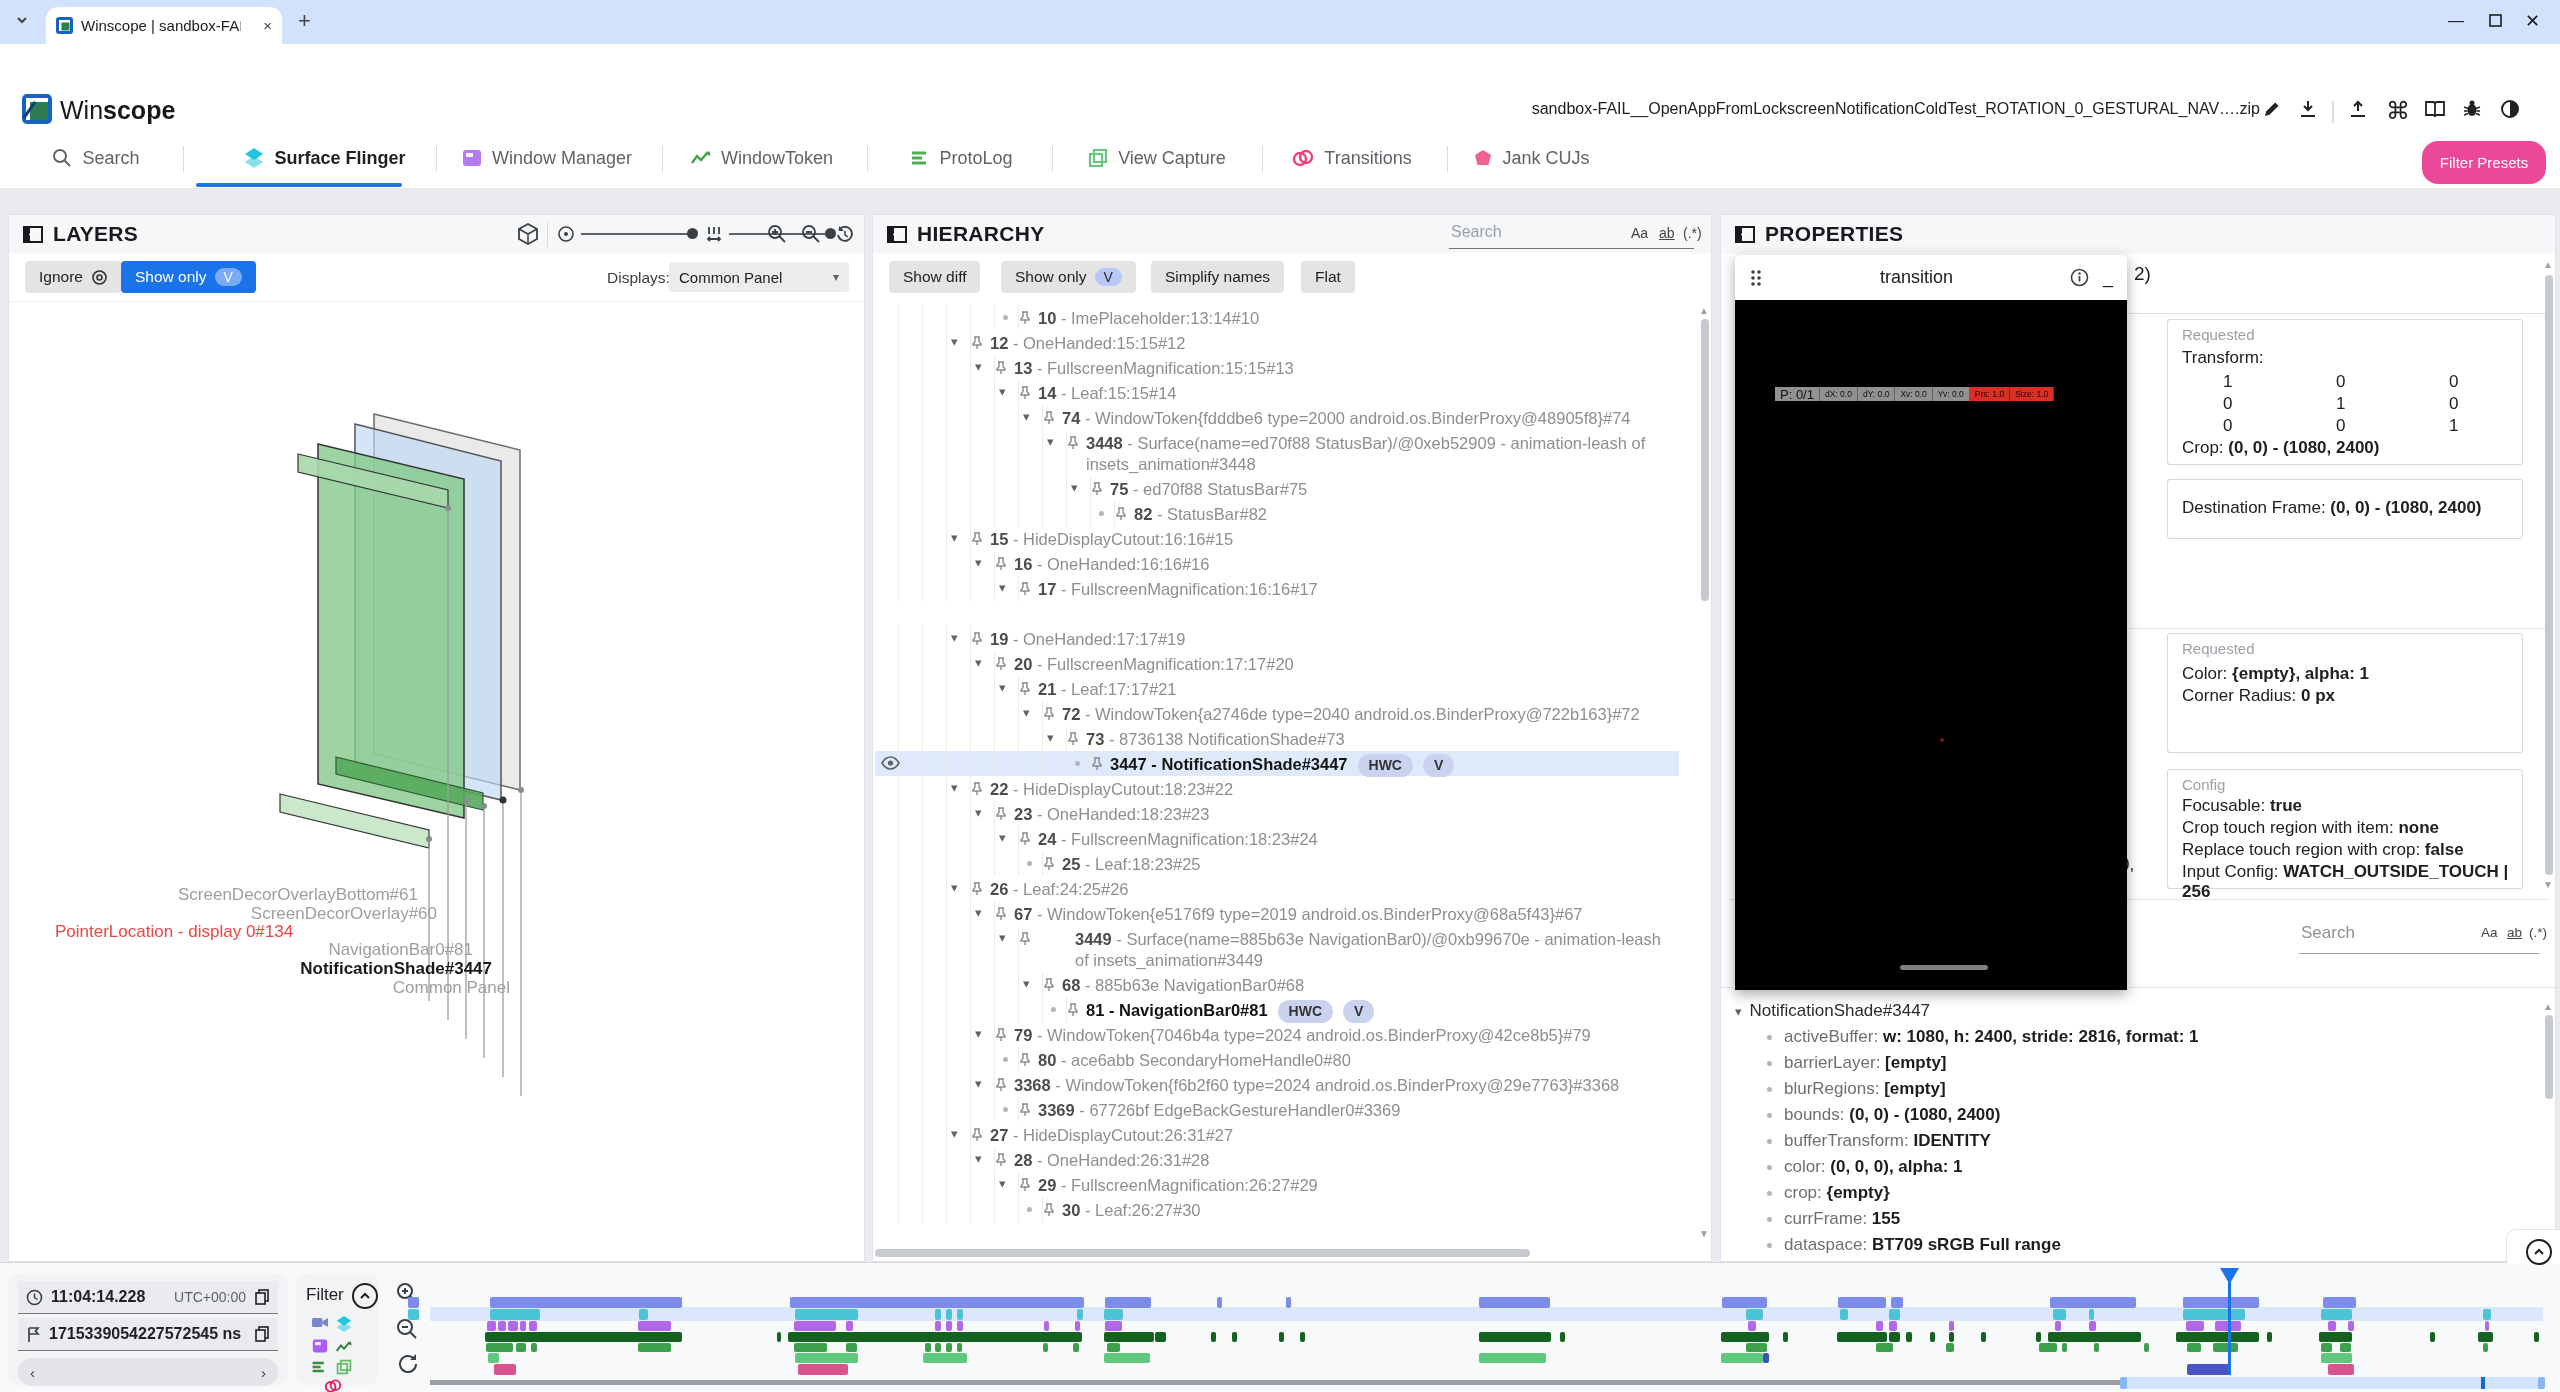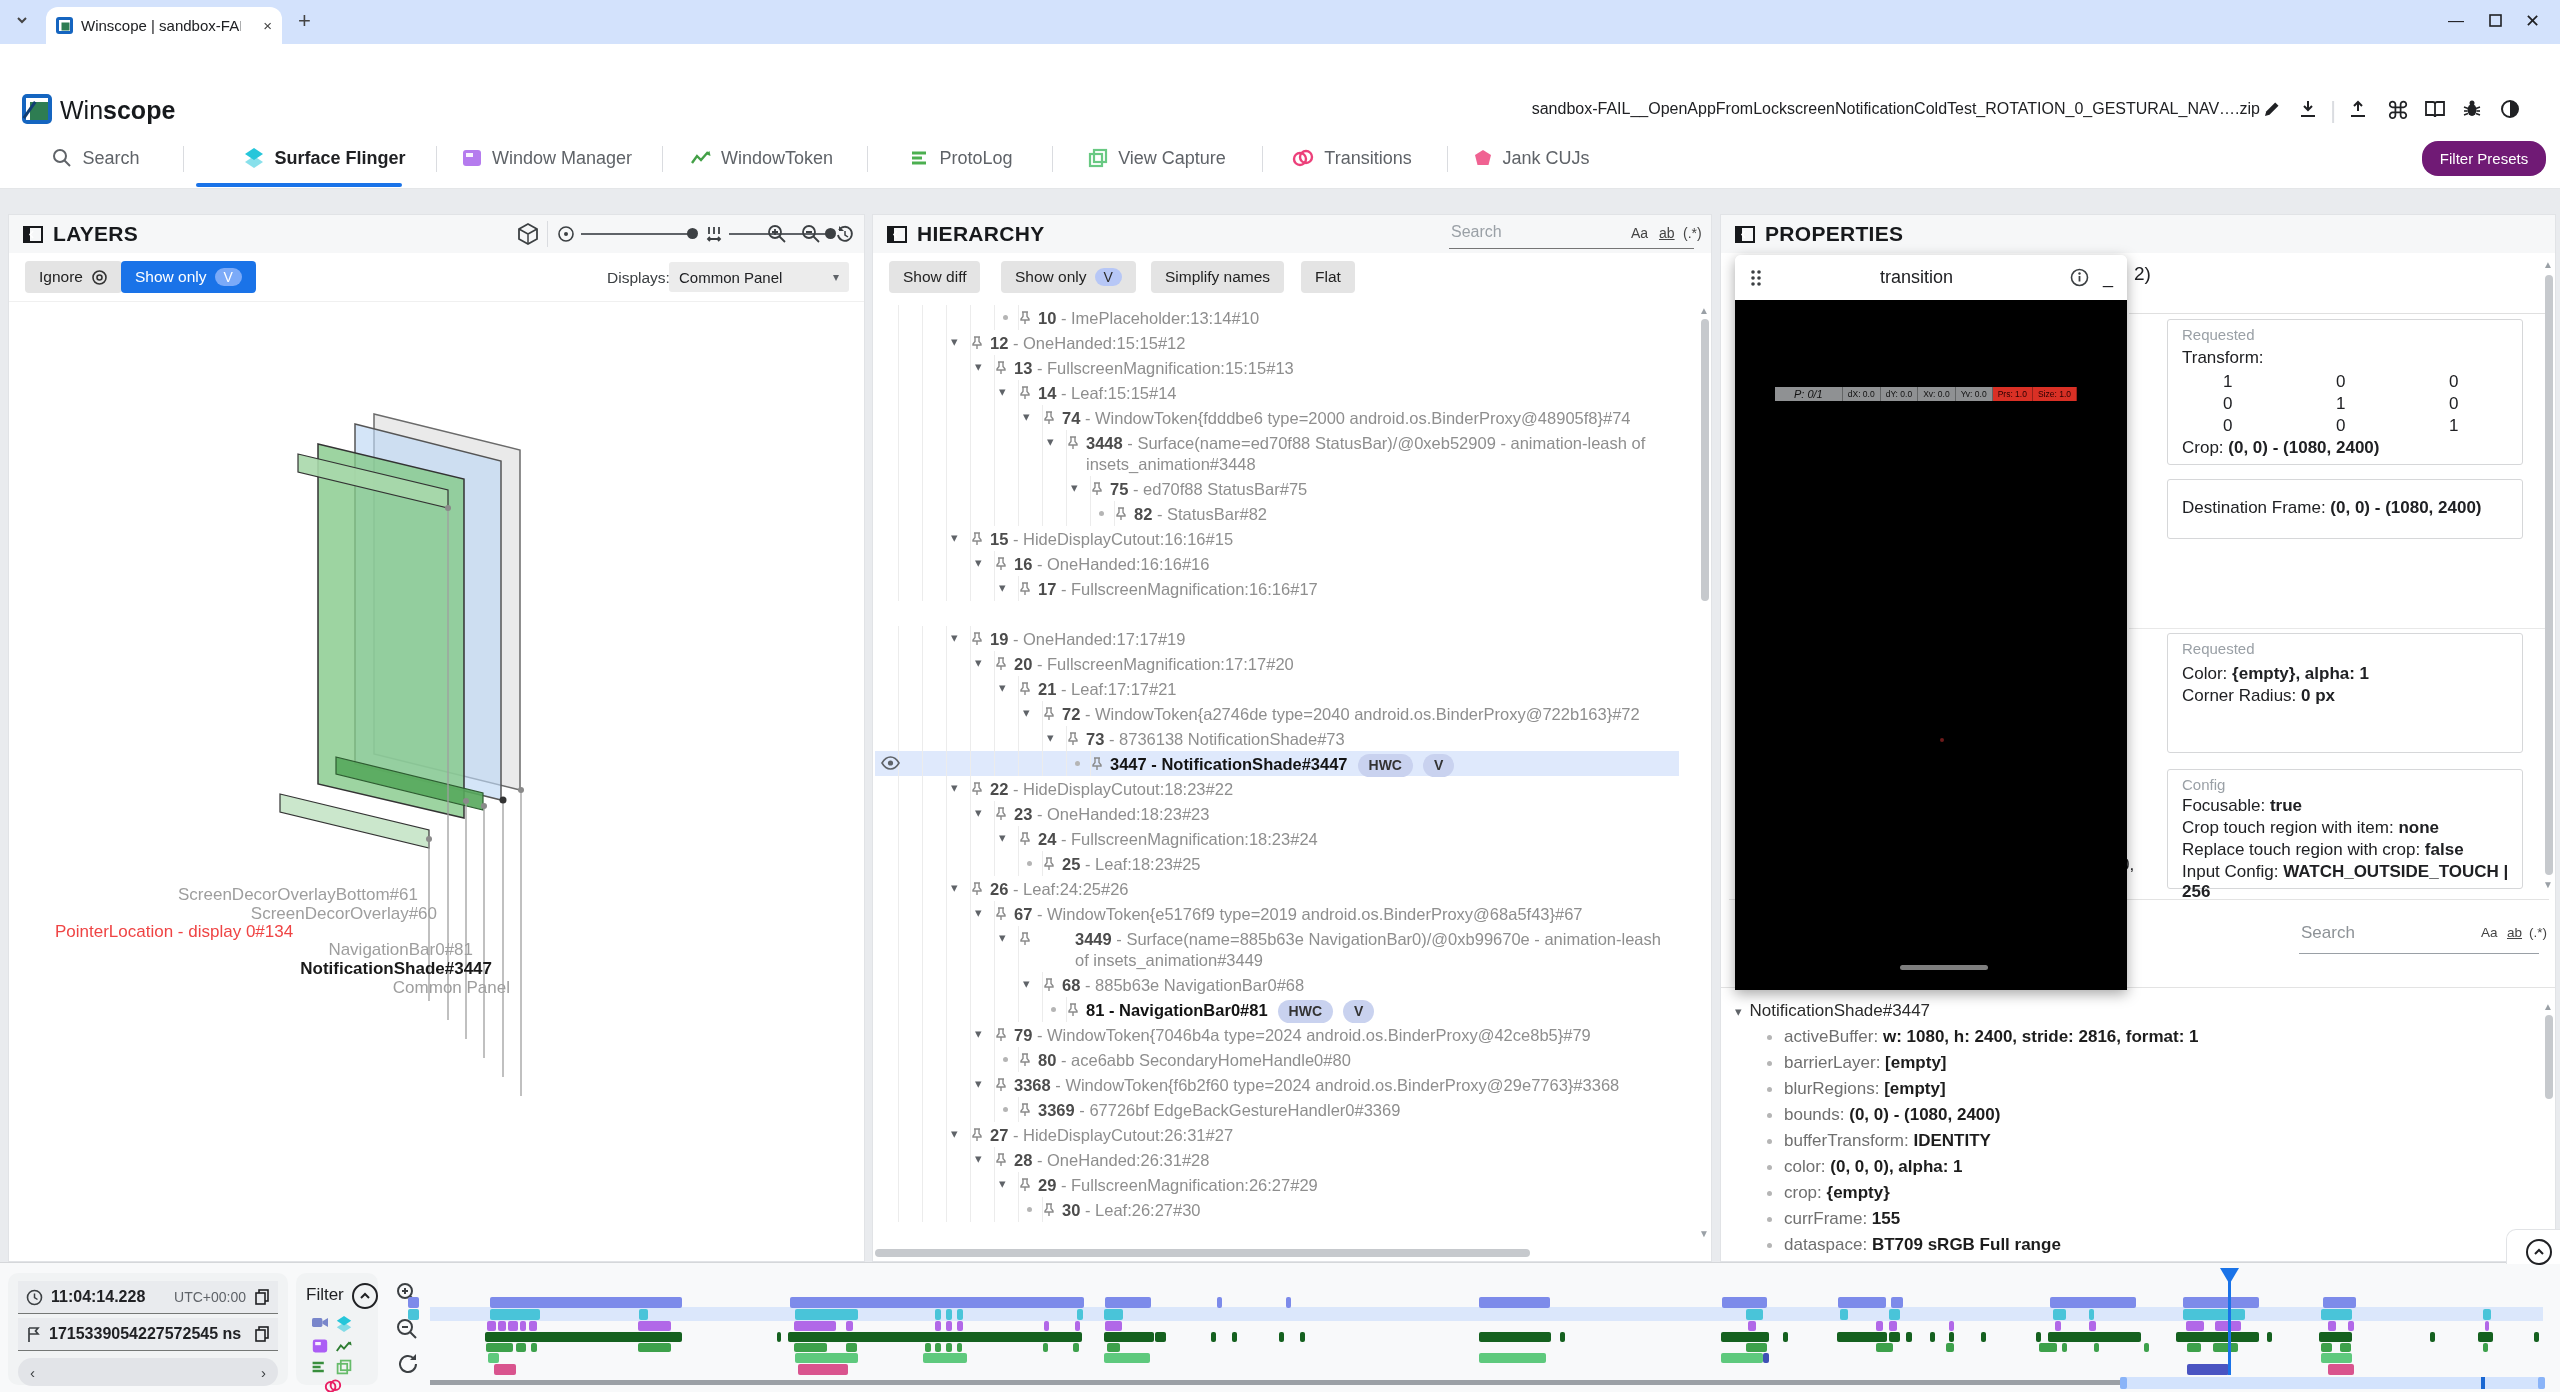--- a/index.html
+++ b/index.html
@@ -22,21 +22,21 @@
   #logo .s3{position:absolute;left:6px;top:6px;width:3px;height:20px;background:#103d73;transform:rotate(35deg);}
   #brand{position:absolute;left:60px;top:96px;font-size:25px;color:#16191c;}
   #brand b{font-weight:700;}
   #tracebar{position:absolute;right:300px;top:100px;font-size:16px;color:#202124;max-width:900px;white-space:nowrap;overflow:hidden;}
   
   #tabbar{position:absolute;left:0;top:129px;width:2560px;height:59px;background:#fff;border-bottom:1px solid #e4e6e8;}
   .navtab{position:absolute;top:0;height:58px;display:flex;align-items:center;gap:10px;font-size:18px;color:#5f6368;}
   .navtab.active{color:#202124;font-weight:600;}
   .navdiv{position:absolute;top:17px;width:1px;height:26px;background:#dadce0;}
   #activeline{position:absolute;left:196px;top:183px;width:206px;height:4px;background:#1a73e8;border-radius:2px;}
-  #fpbtn{position:absolute;right:14px;top:141px;width:124px;height:35px;background:#701a75;color:#fff;font-size:15px;border:none;border-radius:16px;}
+  #fpbtn{position:absolute;right:14px;top:141px;width:124px;height:43px;background:#ec4899;color:#fff;font-size:15px;border:none;border-radius:16px;}
   
   .panel{position:absolute;top:214px;background:#fff;border:1px solid #e1e3e6;box-sizing:border-box;}
   .phead{position:absolute;left:0;top:0;right:0;height:38px;background:#f6f7f8;display:flex;align-items:center;padding-left:14px;gap:10px;}
   .ptitle{font-size:21px;font-weight:700;color:#17191c;letter-spacing:.3px;}
   .btn{display:inline-flex;align-items:center;gap:8px;height:32px;padding:0 14px;border-radius:4px;background:#e4e4e4;border:none;font-size:15.5px;color:#222;font-family:inherit;}
   .btn.blue{background:#1a73e8;color:#fff;}
   .chip{display:inline-block;background:#b7c7f6;color:#2b2b2b;border-radius:11px;padding:1px 9px;font-size:14px;}
   .chip.onblue{background:#7baaf8;color:#fff;}
   .hwc{display:inline-block;background:#c9d2ef;color:#333;border-radius:12px;padding:1px 11px;font-size:14px;margin-left:10px;}
   
@@ -893,21 +893,21 @@
           <svg width="19" height="19" viewBox="0 0 19 19">
             <circle cx="9.5" cy="9.5" r="8" fill="none" stroke="#3c4043" stroke-width="1.6"></circle>
             <line x1="9.5" y1="8" x2="9.5" y2="13.5" stroke="#3c4043" stroke-width="1.8"></line>
             <circle cx="9.5" cy="5.5" r="1.2" fill="#3c4043"></circle>
           </svg>
         </span>
       <span style="color:#202124;font-size:18px;">_</span>
     </div>
     <div style="height:690px;background:#000;position:relative;">
       <div id="pbar" style="position:absolute;left:40px;top:87px;height:14px;display:flex;">
-          <span style="display: inline-flex; align-items: center; padding: 0px 19px; font-size: 11px; background: rgb(143, 145, 147); color: rgb(17, 17, 17); white-space: nowrap; border-right: 1px solid rgba(0, 0, 0, 0.3); font-style: italic;">P: 0/1</span>
+          <span style="display: inline-flex; align-items: center; padding: 0px 5px; font-size: 13px; background: rgb(143, 145, 147); color: rgb(17, 17, 17); white-space: nowrap; border-right: 1px solid rgba(0, 0, 0, 0.3);">P: 0/1</span>
           <span style="display: inline-flex; align-items: center; padding: 0px 5px; font-size: 8.5px; background: rgb(143, 145, 147); color: rgb(17, 17, 17); white-space: nowrap; border-right: 1px solid rgba(0, 0, 0, 0.3);">dX: 0.0</span>
           <span style="display: inline-flex; align-items: center; padding: 0px 5px; font-size: 8.5px; background: rgb(143, 145, 147); color: rgb(17, 17, 17); white-space: nowrap; border-right: 1px solid rgba(0, 0, 0, 0.3);">dY: 0.0</span>
           <span style="display: inline-flex; align-items: center; padding: 0px 5px; font-size: 8.5px; background: rgb(143, 145, 147); color: rgb(17, 17, 17); white-space: nowrap; border-right: 1px solid rgba(0, 0, 0, 0.3);">Xv: 0.0</span>
           <span style="display: inline-flex; align-items: center; padding: 0px 5px; font-size: 8.5px; background: rgb(143, 145, 147); color: rgb(17, 17, 17); white-space: nowrap; border-right: 1px solid rgba(0, 0, 0, 0.3);">Yv: 0.0</span>
           <span style="display: inline-flex; align-items: center; padding: 0px 5px; font-size: 8.5px; background: rgb(217, 48, 37); color: rgb(43, 0, 0); white-space: nowrap; border-right: 1px solid rgba(0, 0, 0, 0.3);">Prs: 1.0</span>
           <span style="display: inline-flex; align-items: center; padding: 0px 5px; font-size: 8.5px; background: rgb(217, 48, 37); color: rgb(43, 0, 0); white-space: nowrap; border-right: 1px solid rgba(0, 0, 0, 0.3);">Size: 1.0</span>
         </div>
       <div style="position:absolute;left:165px;bottom:20px;width:88px;height:5px;border-radius:3px;background:#9e9e9e;opacity:.8;"></div>
       <div style="position:absolute;left:205px;top:438px;width:4px;height:4px;border-radius:50%;background:#6d1b1b;"></div>
     </div>

